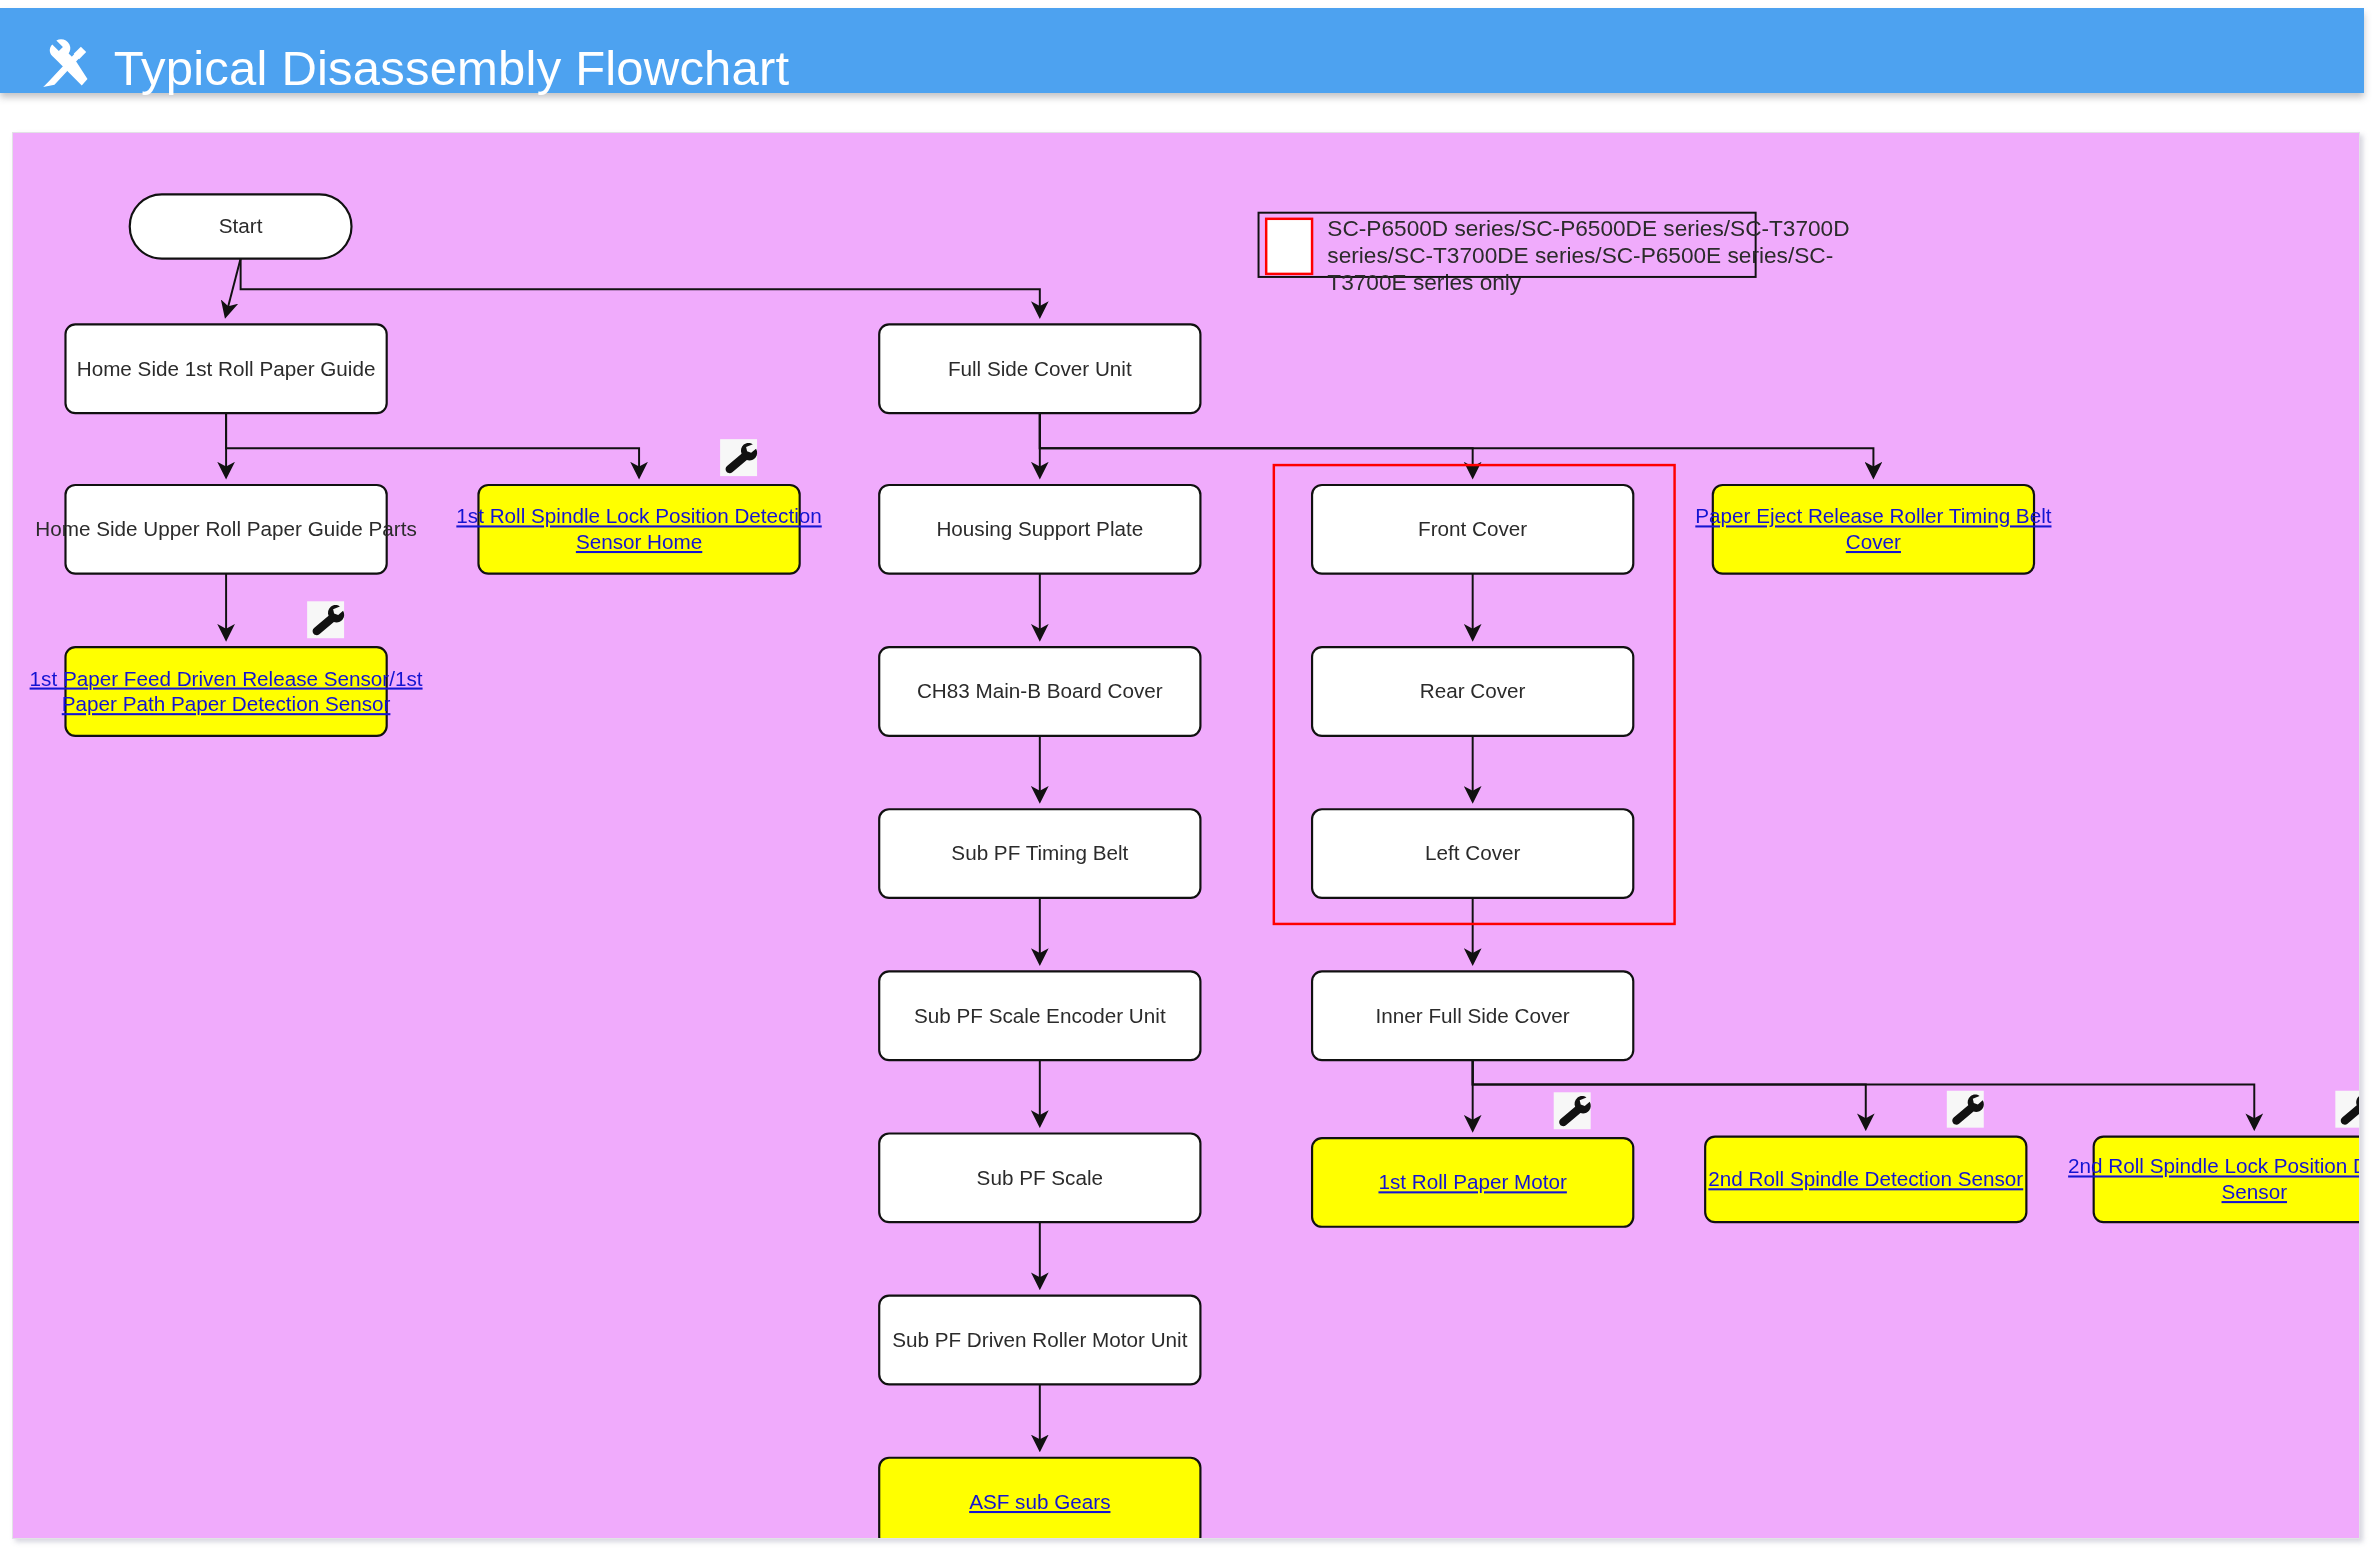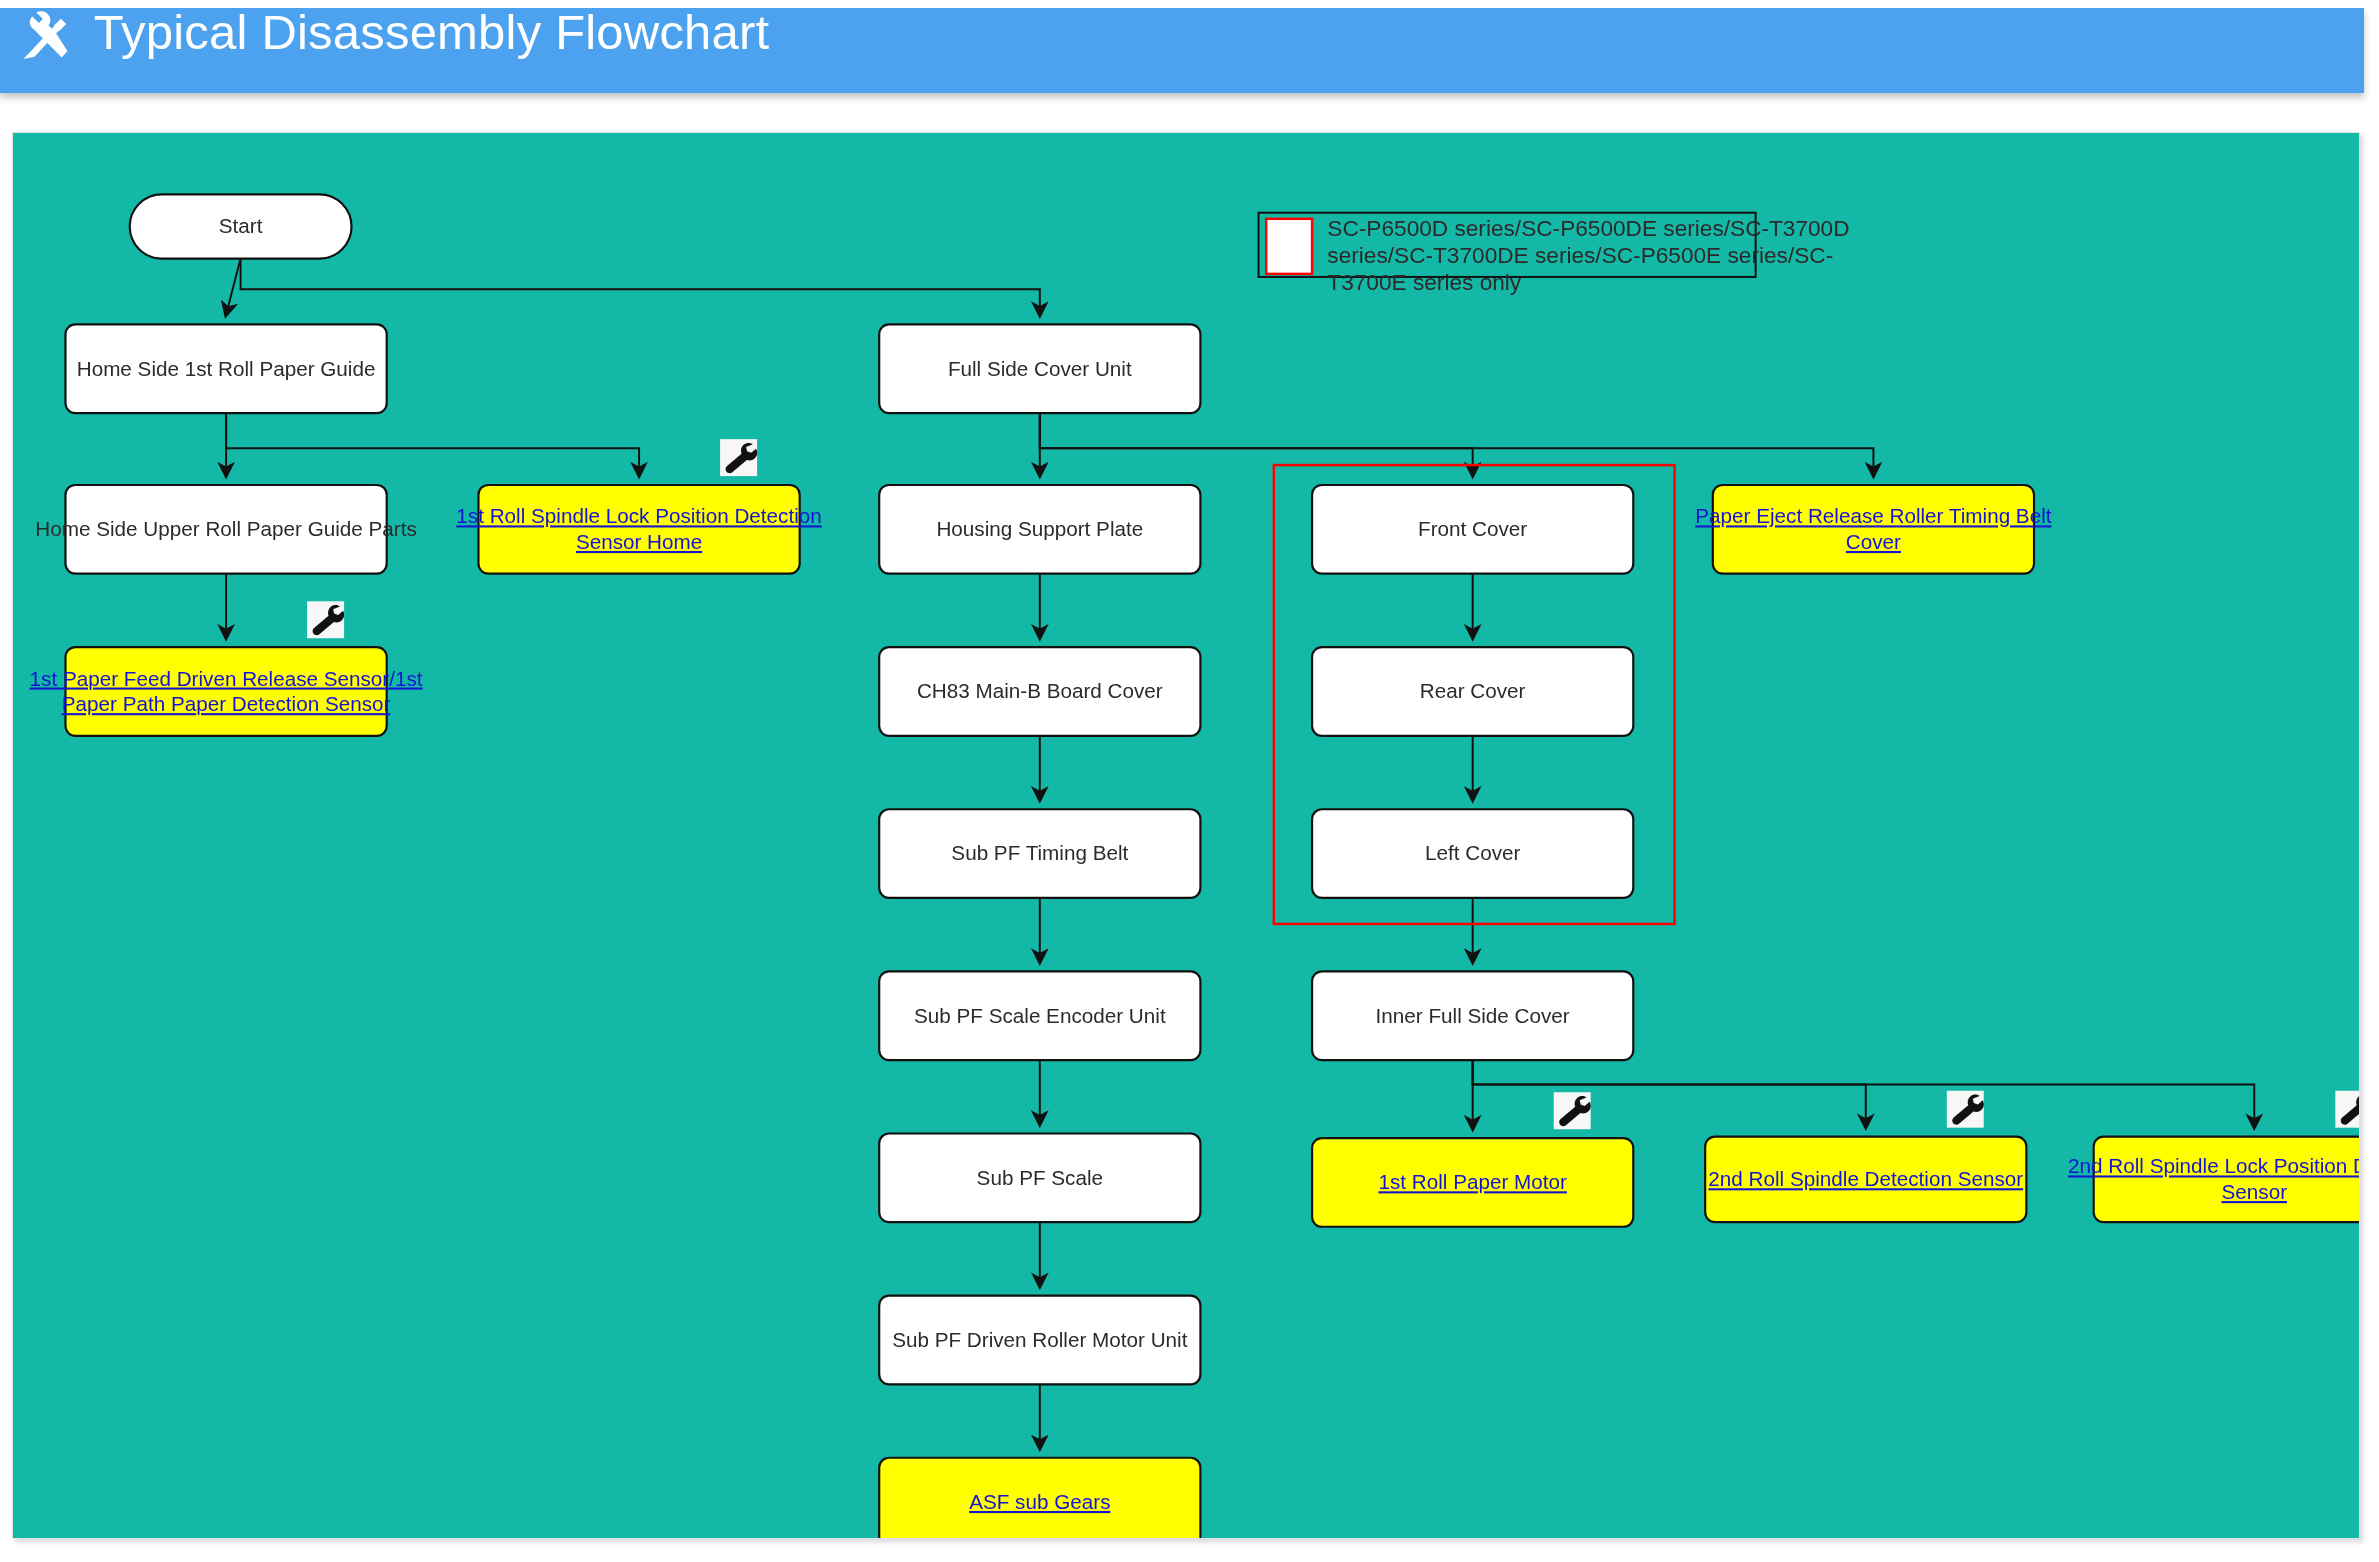--- a/index.html
+++ b/index.html
@@ -19,22 +19,22 @@
   
   #header-bar {
     position: absolute;
     left: 0;
     top: 7.9px;
     width: 2364px;
     height: 85px;
     background: #4da2f0;
     box-shadow: 0 4.9px 6.9px rgba(80,80,90,0.35);
     display: flex;
-    align-items: flex-start;
-    padding-left: 19px;
+    align-items: flex-end;
+    padding-left: 39px;
     box-sizing: border-box;
   }
   #header-icon {
     width: 57px;
     height: 57px;
     flex: 0 0 auto;
     margin-right: 17.7px;
   }
   #header-title {
     color: #ffffff;
@@ -44,21 +44,21 @@
     white-space: nowrap;
   }
 
   
   #canvas {
     position: absolute;
     left: 11.8px;
     top: 132px;
     width: 2348px;
     height: 1407px;
-    background: #14b8a6;
+    background: #f0abfc;
     border: 1px solid #e2e2e6;
     box-shadow: 3px 3px 4.9px rgba(120,120,150,0.30);
     box-sizing: border-box;
     overflow: hidden;
   }
   #flow-svg {
     position: absolute;
     left: 0;
     top: 0;
     width: 2348px;

